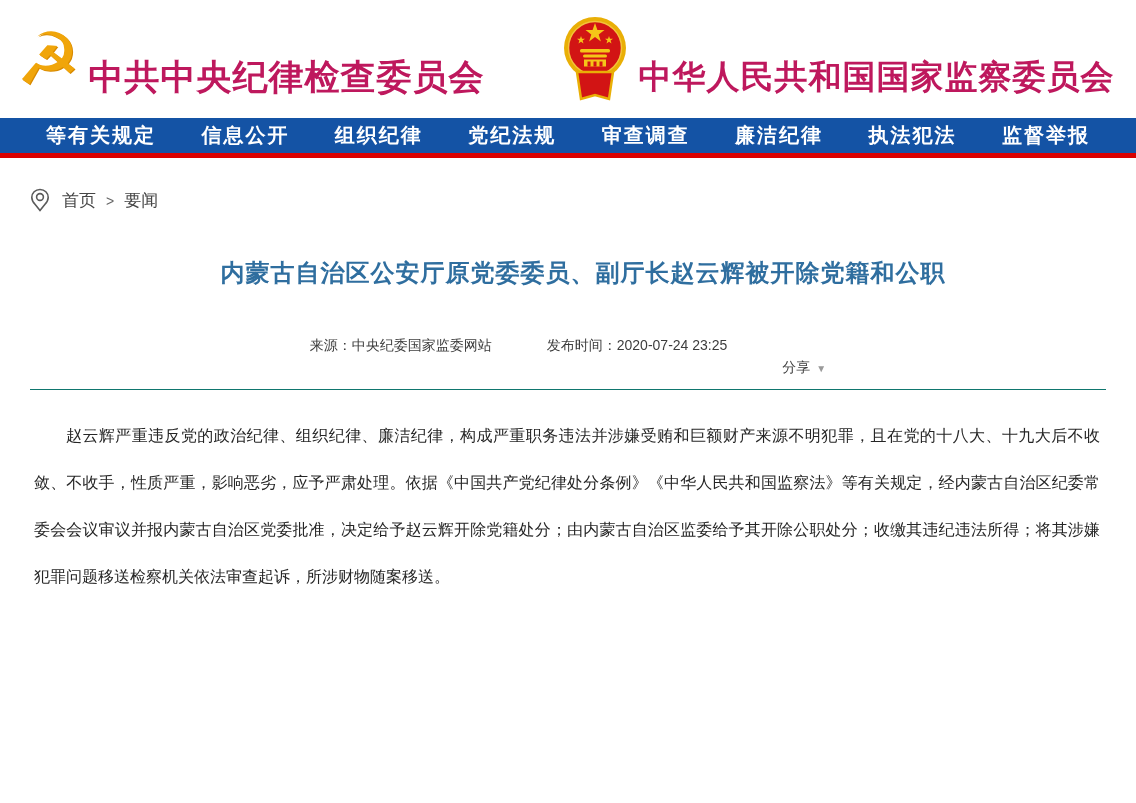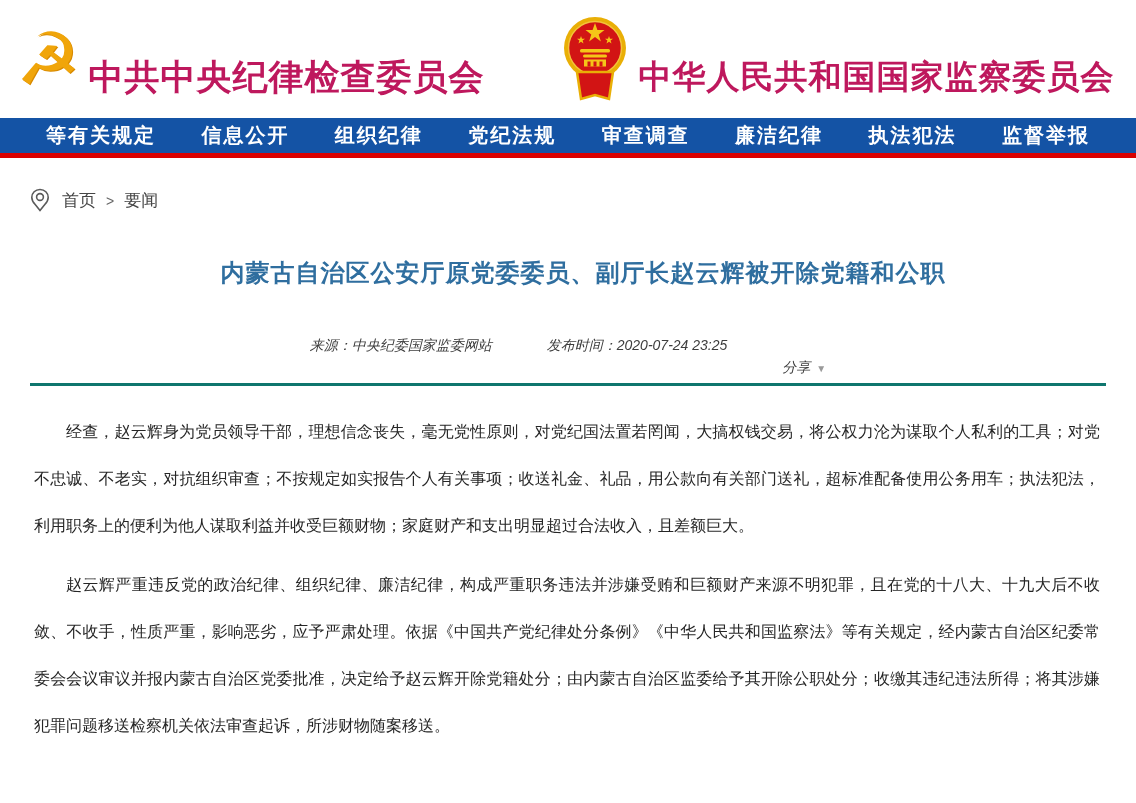--- a/index.html
+++ b/index.html
@@ -47,21 +47,21 @@
   }
   .breadcrumb .pin { margin-right: 12px; display: inline-flex; }
   .breadcrumb a { color: #454545; text-decoration: none; cursor: pointer; }
   .breadcrumb .sep { margin: 0 10px; color: #666; font-size: 14px; }
 
   
   .article-title {
     margin-top: 44px; text-align: center;
     font-size: 24px; font-weight: bold; color: #2f6e9f; letter-spacing: 1px; padding-left: 30px;
   }
-  .meta-wrap { margin: 0 30px; border-bottom: 3px solid #0f766e; padding-bottom: 6px; font-style: italic; }
+  .meta-wrap { margin: 0 30px; border-bottom: 1px solid #0f766e; padding-bottom: 12px; }
   .meta-row {
     margin-top: 26px; display: flex; justify-content: center; align-items: center;
     font-size: 14px; color: #3d3d3d;
   }
   .meta-item { white-space: nowrap; }
   .meta-gap { width: 55px; }
   .share { cursor: pointer; display: inline-flex; align-items: center; margin-top: 44px; }
   .share .caret { color: #9a9a9a; font-size: 10px; margin-left: 6px; }
 
   
@@ -132,16 +132,15 @@
     <span class="meta-item">发布时间：2020-07-24 23:25</span>
     <span class="meta-gap"></span>
     <span class="share">
       <span>分享</span>
       <span class="caret">▼</span>
     </span>
   </div>
 </div>
 
 <div class="article-body">
-  <p>经查，赵云辉身为党员领导干部，理想信念丧失，毫无党性原则，对党纪国法置若罔闻，大搞权钱交易，将公权力沦为谋取个人私利的工具；对党不忠诚、不老实，对抗组织审查；不按规定如实报告个人有关事项；收送礼金、礼品，用公款向有关部门送礼，超标准配备使用公务用车；执法犯法，利用职务上的便利为他人谋取利益并收受巨额财物；家庭财产和支出明显超过合法收入，且差额巨大。</p>
   <p>赵云辉严重违反党的政治纪律、组织纪律、廉洁纪律，构成严重职务违法并涉嫌受贿和巨额财产来源不明犯罪，且在党的十八大、十九大后不收敛、不收手，性质严重，影响恶劣，应予严肃处理。依据《中国共产党纪律处分条例》《中华人民共和国监察法》等有关规定，经内蒙古自治区纪委常委会会议审议并报内蒙古自治区党委批准，决定给予赵云辉开除党籍处分；由内蒙古自治区监委给予其开除公职处分；收缴其违纪违法所得；将其涉嫌犯罪问题移送检察机关依法审查起诉，所涉财物随案移送。</p>
 
 </div>
 
 </body></html>

